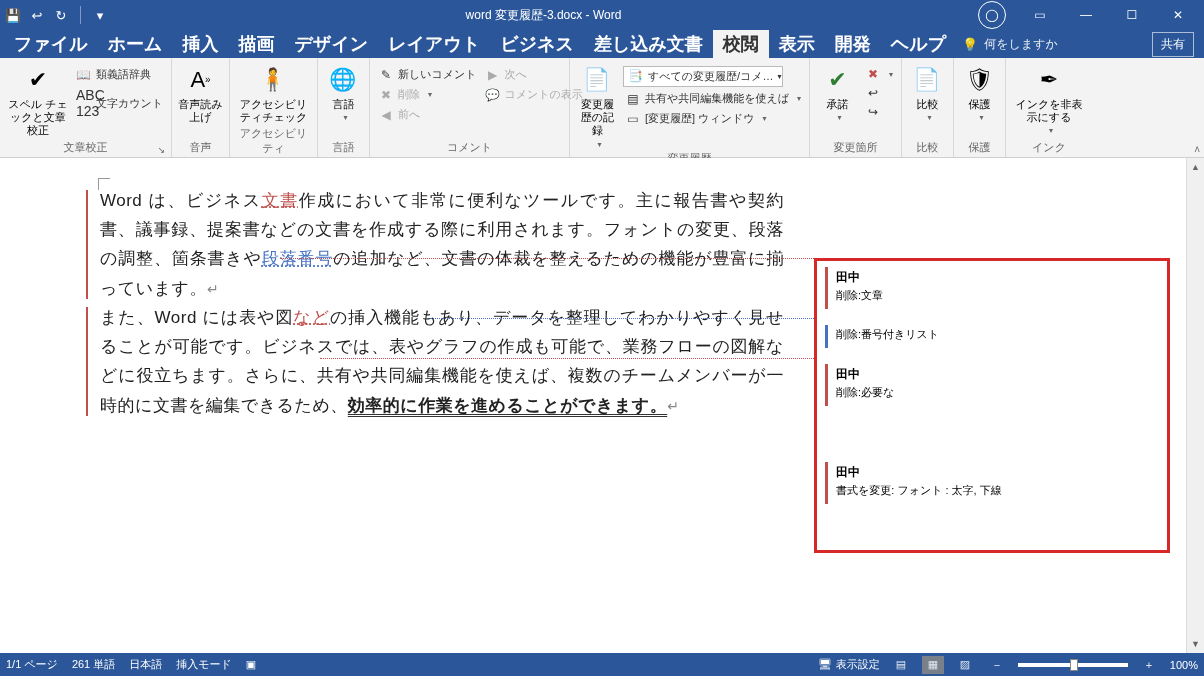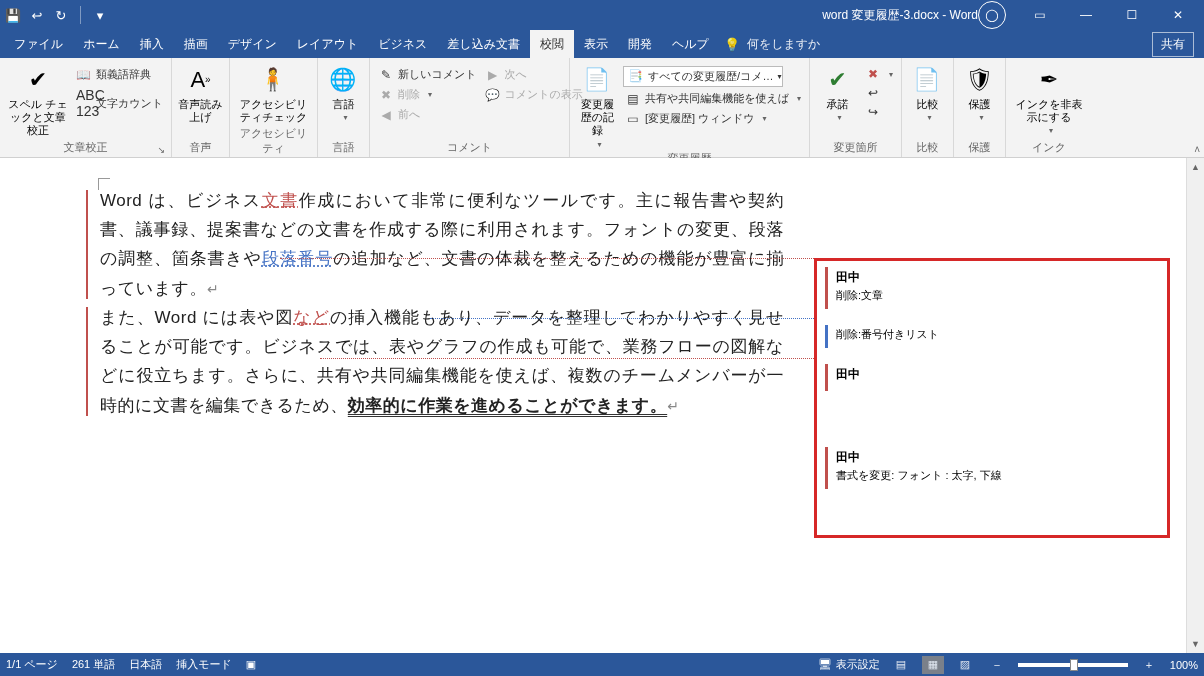--- a/index.html
+++ b/index.html
@@ -2,29 +2,29 @@
 <html><head>
 <meta charset="utf-8">
 <style>
   * { margin: 0; padding: 0; box-sizing: border-box; font-family: "Yu Gothic UI", "Meiryo", sans-serif; }
   body { width: 1204px; height: 676px; background: #fff; overflow: hidden; font-size: 12px; }
 
   
   .titlebar { height: 30px; background: #2b579a; color: #fff; display: flex; align-items: center; padding: 0 4px; }
   .titlebar-left { display: flex; gap: 6px; align-items: center; }
   .titlebar-left .qab { width: 18px; height: 18px; display: flex; align-items: center; justify-content: center; font-size: 13px; cursor: pointer; }
-  .titlebar-center { flex: 1; text-align: right; font-size: 12px; }
+  .titlebar-center { flex: 1; text-align: center; font-size: 12px; }
   .titlebar-right { display: flex; gap: 2px; align-items: center; }
   .win-btn { width: 44px; height: 28px; display: flex; align-items: center; justify-content: center; font-size: 12px; cursor: pointer; }
   .account-icon { width: 28px; height: 28px; border:1px solid #fff; border-radius:50%; display:flex; align-items:center; justify-content:center; margin-right:10px;}
   .titlebar .sep { width:1px; height:18px; background: rgba(255,255,255,.4); margin: 0 4px; }
 
   
   .menubar { height: 28px; background: #2b579a; display: flex; align-items: stretch; padding: 0 4px; color:#fff; }
-  .menutab { padding: 0 10px; display:flex; align-items:center; font-size:12px; cursor:pointer; }
+  .menutab { padding: 0 10px; display:flex; align-items:center; font-size:18px; cursor:pointer;font-weight:bold; }
   .menutab.active { background: #f3f3f3; color:#333; }
   .tell-me { display:flex; align-items:center; gap:6px; margin-left:6px; color:#fff; opacity:.9; }
   .tell-me .bulb { font-size:13px; }
   .menubar-right { margin-left:auto; display:flex; align-items:center; padding-right:6px; }
   .share-btn { padding:3px 8px; border:1px solid rgba(255,255,255,.6); font-size:12px;}
 
   
   .ribbon { height: 100px; background: #f3f3f3; border-bottom:1px solid #d0d0d0; display:flex; position:relative;}
   .ribbon-group { border-right:1px solid #d8d8d8; display:flex; flex-direction:column; padding:4px 6px 2px; }
   .ribbon-group .content { flex:1; display:flex; align-items:flex-start; gap:4px; }
@@ -312,20 +312,21 @@
       <div id="rev-list">
           <div class="rev-item rev-tanaka">
             <div class="author">田中</div>
             <div class="action"><span class="lbl">削除:</span><span>文章</span></div>
           </div>
           <div class="rev-item rev-matsu">
             <div class="action"><span class="lbl">削除:</span><span>番号付きリスト</span></div>
           </div>
           <div class="rev-item rev-tanaka">
             <div class="author">田中</div>
+            <div class="action"><span class="lbl">削除:</span><span>必要な</span></div>
           </div>
           <div class="rev-item rev-tanaka" style="margin-top: 56px;">
             <div class="author">田中</div>
             <div class="action"><span class="lbl">書式を変更:</span><span> フォント : 太字, 下線</span></div>
           </div>
         </div>
     </div>
   </div>
 
   <div class="vscroll">

